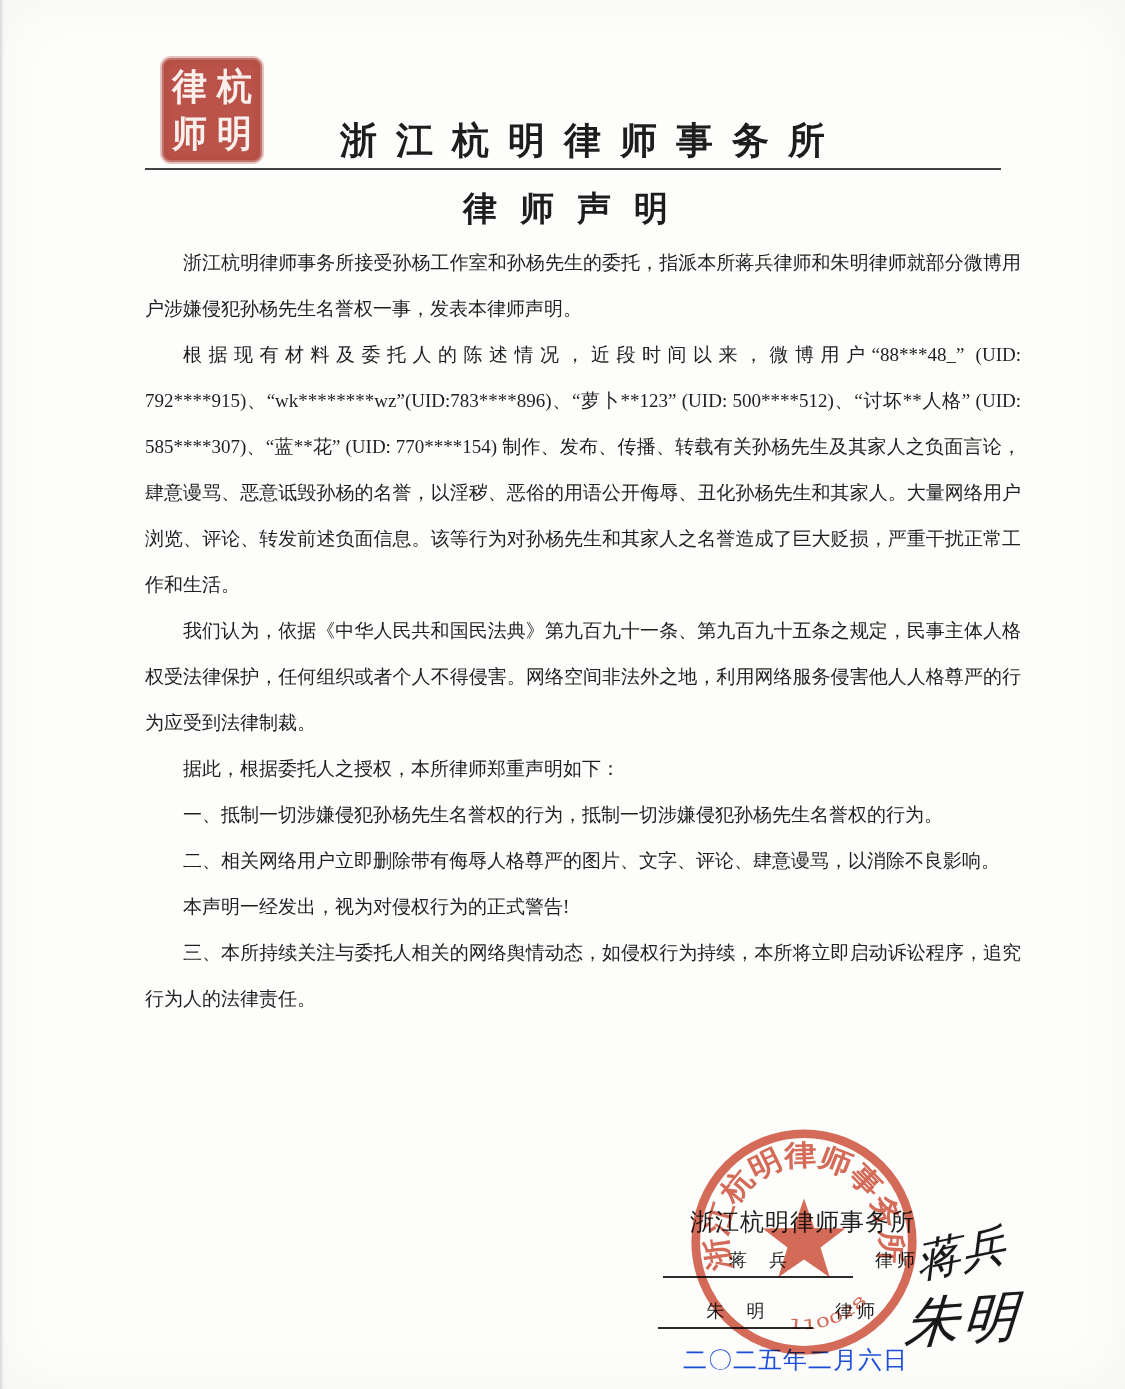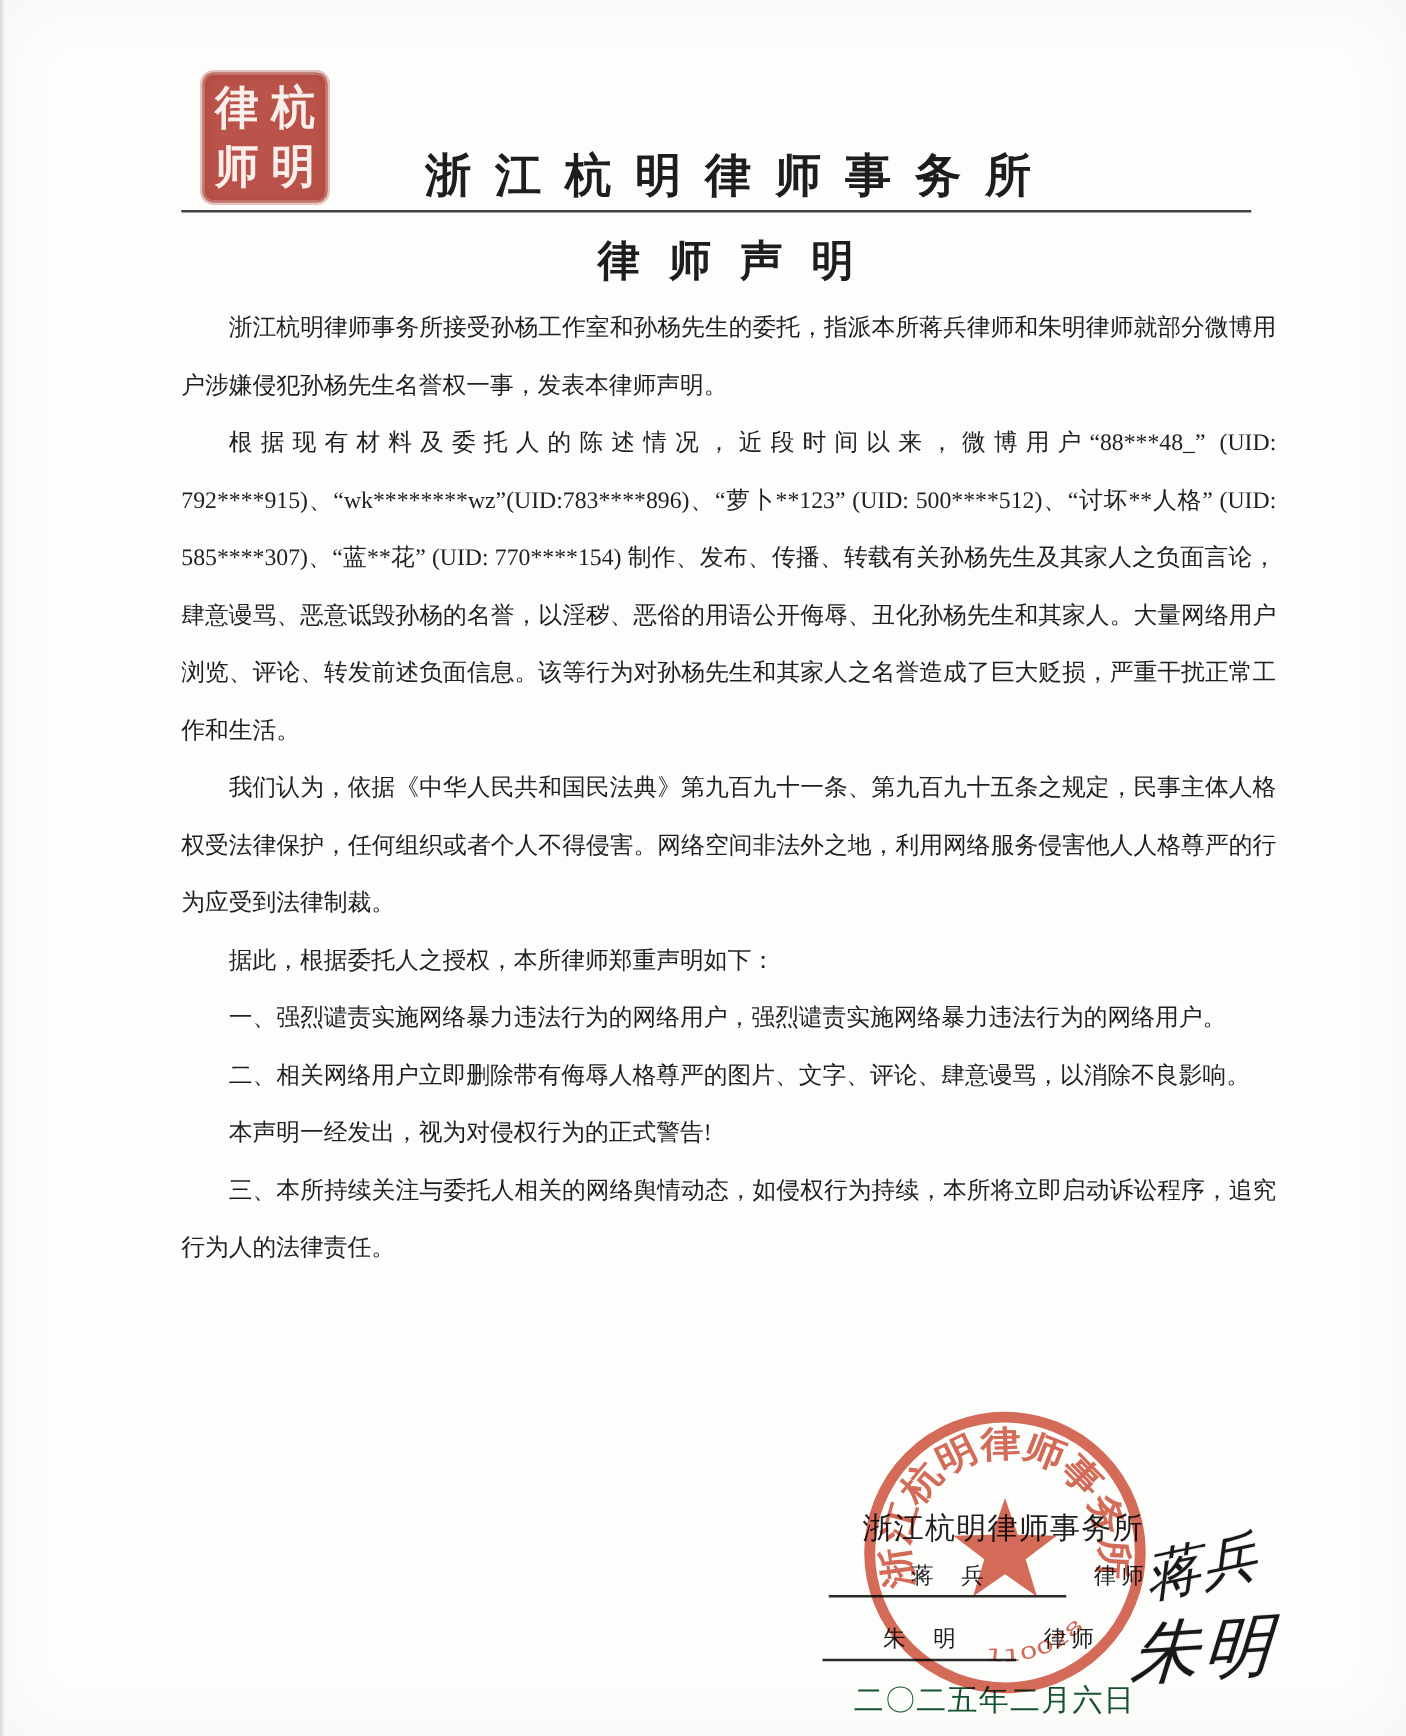--- a/index.html
+++ b/index.html
@@ -30,21 +30,21 @@
     transform:scaleY(1.05);
   }
   
   .firm-title{
     position:absolute;left:145px;top:116px;width:875px;
     text-align:center;font-size:37px;font-weight:700;color:#1d1d1d;
     letter-spacing:19px;text-indent:19px;white-space:nowrap;
   }
   .title-rule{position:absolute;left:145px;top:168px;width:856px;height:2px;background:#414141;}
   .doc-title{
-    position:absolute;left:143px;top:186px;width:875px;
+    position:absolute;left:128px;top:186px;width:875px;
     text-align:center;font-size:34px;font-weight:700;color:#1d1d1d;
     letter-spacing:23px;text-indent:23px;white-space:nowrap;
   }
   
   .body-text{
     position:absolute;left:145px;top:240px;width:876px;
     font-size:19px;line-height:46px;color:#1f1f1f;
     text-align:justify;
   }
   .body-text p{margin:0;text-indent:2em;}
@@ -53,21 +53,21 @@
   .sig-row{position:absolute;color:#1f1f1f;font-size:18px;white-space:nowrap;}
   .sig-row.row1{left:663px;top:1248px;}
   .sig-row.row2{left:658px;top:1299px;}
   .sig-line{
     display:inline-block;text-align:center;border-bottom:2px solid #2b2b2b;
     padding-bottom:4px;letter-spacing:22px;text-indent:22px;
   }
   .row1 .sig-line{width:190px;}
   .row2 .sig-line{width:155px;}
   .sig-title-label{margin-left:22px;letter-spacing:4px;}
-  .sig-date{position:absolute;left:683px;top:1344px;font-size:24px;letter-spacing:1px;color:#14532d;white-space:nowrap;}
+  .sig-date{position:absolute;left:683px;top:1344px;font-size:24px;letter-spacing:1px;color:#1d4ed8;white-space:nowrap;}
   
   .handwriting{
     position:absolute;color:#181818;font-style:italic;font-weight:500;
     white-space:nowrap;text-shadow:0 0 1px rgba(0,0,0,.4);
   }
   .hw-1{left:916px;top:1224px;font-size:44px;transform:rotate(-12deg) skewX(-6deg);letter-spacing:2px;}
   .hw-2{left:905px;top:1284px;font-size:54px;transform:rotate(-4deg) skewX(-8deg);letter-spacing:4px;}
   
   .round-seal{
     position:absolute;left:688px;top:1126px;width:232px;height:232px;
@@ -89,21 +89,21 @@
 
   <div class="firm-title">浙江杭明律师事务所</div>
   <div class="title-rule"></div>
   <div class="doc-title">律师声明</div>
 
   <div class="body-text">
     <p>浙江杭明律师事务所接受孙杨工作室和孙杨先生的委托，指派本所蒋兵律师和朱明律师就部分微博用户涉嫌侵犯孙杨先生名誉权一事，发表本律师声明。</p>
     <p>根据现有材料及委托人的陈述情况，近段时间以来，微博用户“88***48_” (UID: 792****915)、“wk********wz”(UID:783****896)、“萝卜**123” (UID: 500****512)、“讨坏**人格” (UID: 585****307)、“蓝**花” (UID: 770****154) 制作、发布、传播、转载有关孙杨先生及其家人之负面言论，肆意谩骂、恶意诋毁孙杨的名誉，以淫秽、恶俗的用语公开侮辱、丑化孙杨先生和其家人。大量网络用户浏览、评论、转发前述负面信息。该等行为对孙杨先生和其家人之名誉造成了巨大贬损，严重干扰正常工作和生活。</p>
     <p>我们认为，依据《中华人民共和国民法典》第九百九十一条、第九百九十五条之规定，民事主体人格权受法律保护，任何组织或者个人不得侵害。网络空间非法外之地，利用网络服务侵害他人人格尊严的行为应受到法律制裁。</p>
     <p>据此，根据委托人之授权，本所律师郑重声明如下：</p>
-    <p>一、强烈谴责实施网络暴力违法行为的网络用户，强烈谴责实施网络暴力违法行为的网络用户。</p>
+    <p>一、抵制一切涉嫌侵犯孙杨先生名誉权的行为，抵制一切涉嫌侵犯孙杨先生名誉权的行为。</p>
     <p>二、相关网络用户立即删除带有侮辱人格尊严的图片、文字、评论、肆意谩骂，以消除不良影响。</p>
     <p>本声明一经发出，视为对侵权行为的正式警告!</p>
     <p>三、本所持续关注与委托人相关的网络舆情动态，如侵权行为持续，本所将立即启动诉讼程序，追究行为人的法律责任。</p>
   </div>
 
   <div class="sig-firm">浙江杭明律师事务所</div>
 
   <div class="sig-row row1">
     <span class="sig-line"><span>蒋兵</span></span><span class="sig-title-label">律师</span>
   </div>

